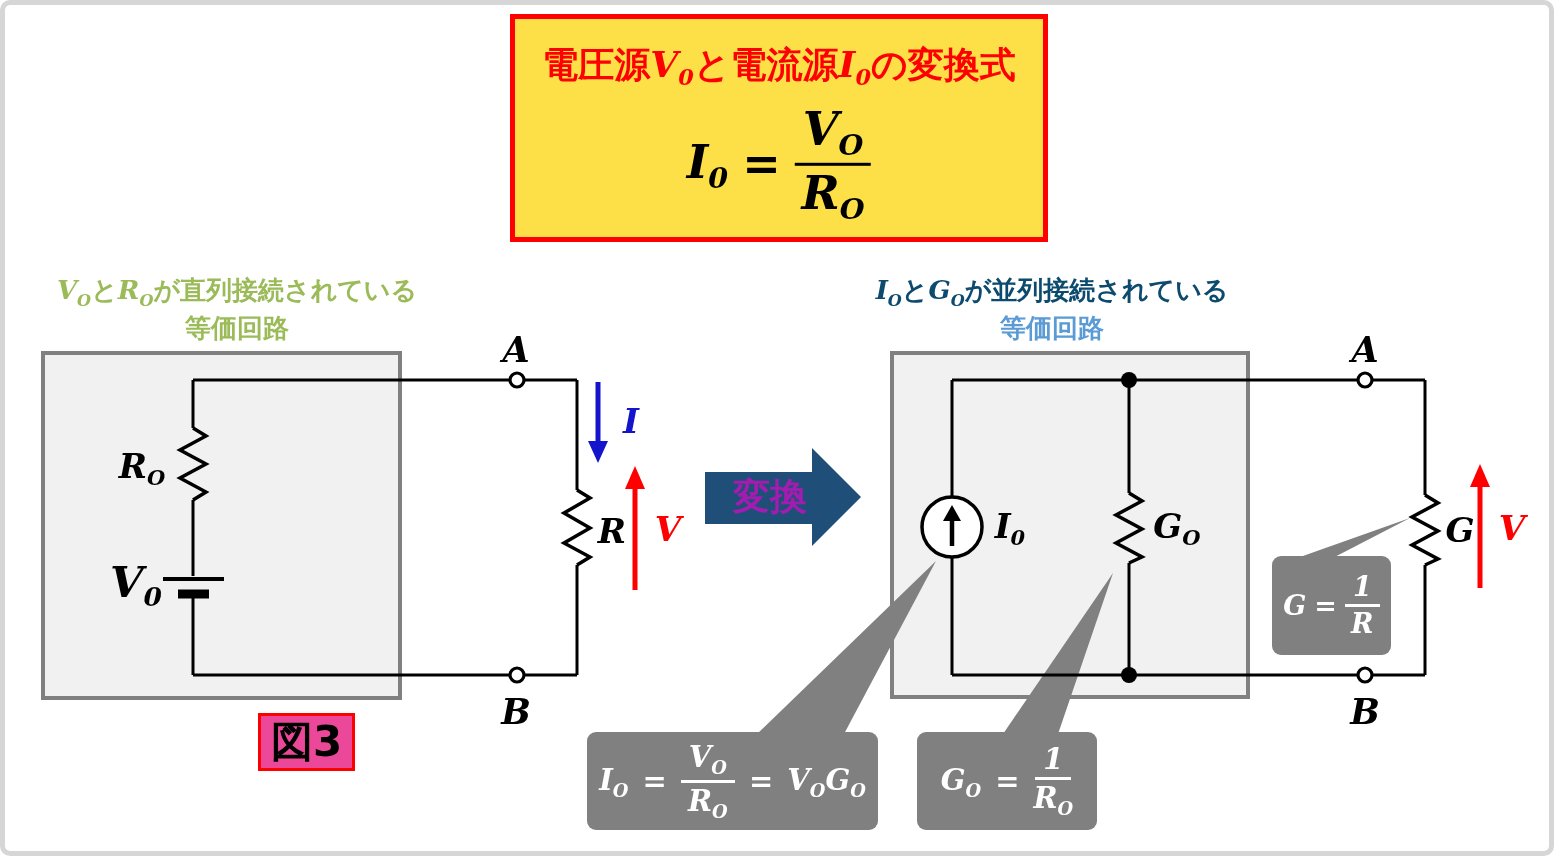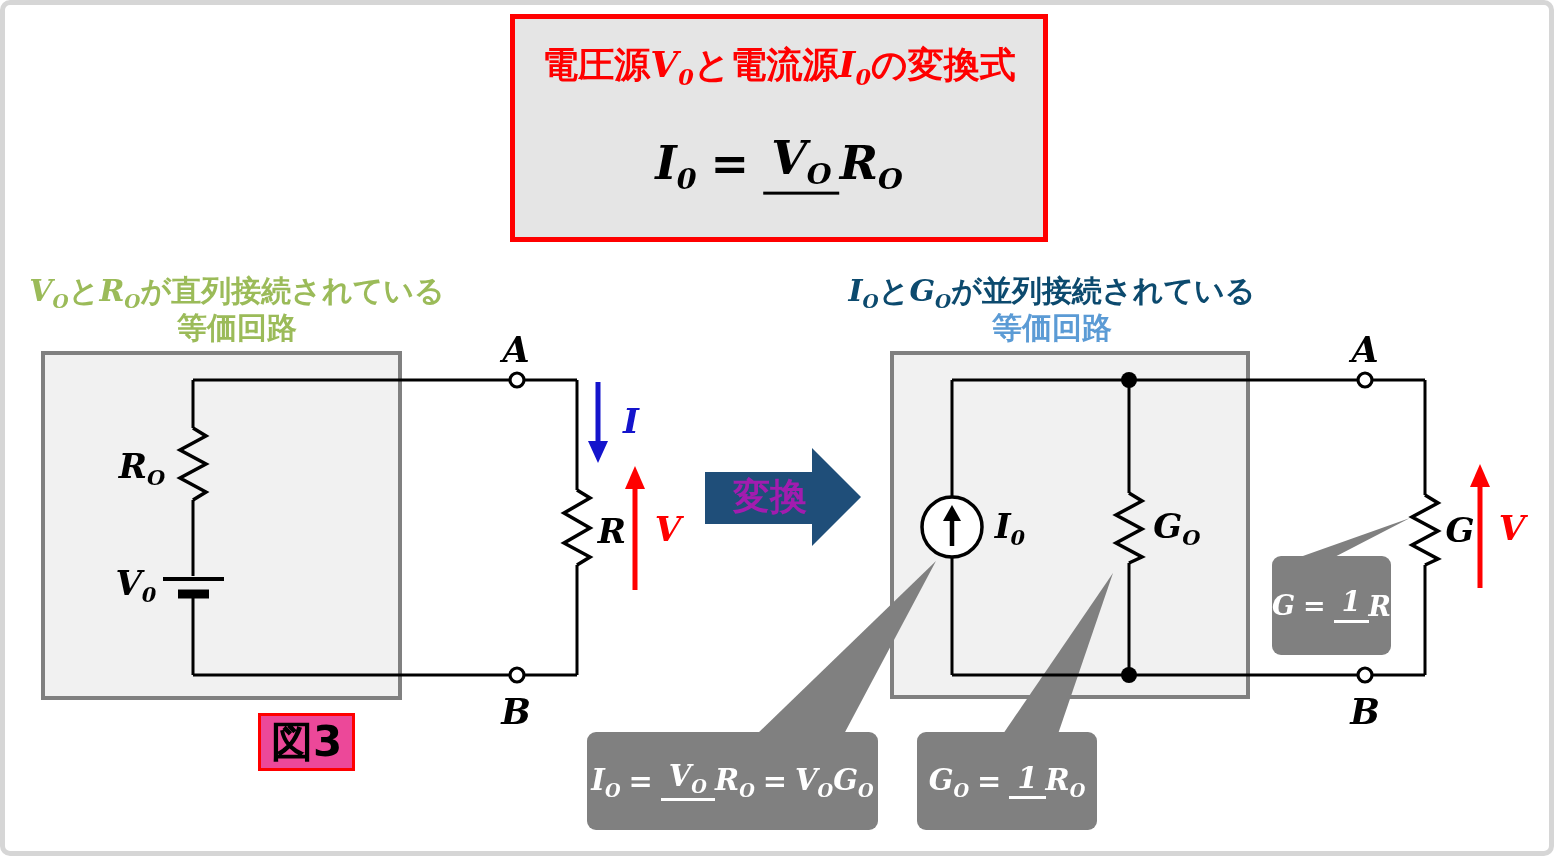--- a/index.html
+++ b/index.html
@@ -8,38 +8,38 @@
     font-family:"DejaVu Sans","Liberation Sans",sans-serif;overflow:hidden;
   }
   .frame{position:absolute;inset:0;border:5px solid #D6D6D6;border-radius:10px;z-index:6;pointer-events:none;}
   svg.layer{position:absolute;left:0;top:0;width:1554px;height:856px;z-index:1;}
   .txt{position:absolute;z-index:3;transform:translate(-50%,-50%);white-space:nowrap;}
   .math{font-family:"DejaVu Serif","Liberation Serif",serif;font-style:italic;font-weight:bold;}
   .math sub{font-size:0.62em;line-height:1;}
   .jp{font-weight:bold;}
   
   .title-box{position:absolute;left:510px;top:14px;width:538px;height:228px;box-sizing:border-box;
-    background:#e5e5e5;border:5px solid #FF0000;z-index:2;}
+    background:#fde047;border:5px solid #FF0000;z-index:2;}
   .title-heading{position:absolute;left:50%;top:46px;transform:translate(-50%,-50%);
     font-size:36px;font-weight:bold;color:#FF0000;white-space:nowrap;}
   .title-formula{position:absolute;left:50%;top:145px;transform:translate(-50%,-50%);
     display:flex;align-items:center;gap:14px;font-size:46px;color:#000;}
-  .frac{display:inline-flex;align-items:center;line-height:1.05;}
+  .frac{display:inline-flex;flex-direction:column;align-items:center;line-height:1.05;}
   .frac .fnum{border-bottom:3px solid currentColor;padding:0 8px 3px;}
   .frac .fden{padding-top:3px;}
   
-  .caption{font-size:30px;font-weight:bold;}
+  .caption{font-size:26px;font-weight:bold;}
   
   .fig-badge{position:absolute;box-sizing:border-box;background:#ec4899;border:3px solid #FF0000;
     display:flex;align-items:center;justify-content:center;z-index:3;
     font-size:42px;font-weight:bold;color:#000;}
   
   .callout{position:absolute;box-sizing:border-box;background:#808080;border-radius:9px;
     display:flex;align-items:center;justify-content:center;color:#FFFFFF;z-index:2;}
-  .callout .row{display:flex;align-items:center;gap:8px;}
+  .callout .row{display:flex;align-items:center;gap:14px;}
   .co-f{font-size:29px;}
 </style>
 </head>
 <body>
 
 <div class="canvas">
 
   <svg class="layer" viewBox="0 0 1554 856">
 
     <rect x="43" y="353" width="357" height="345" fill="#F1F1F1" stroke="#808080" stroke-width="4"></rect>
@@ -104,21 +104,21 @@
   <div class="txt caption jp" style="left:237px;top:328px;color:#9BBB59;">等価回路</div>
 
   <div class="txt caption" style="left:1052px;top:291px;color:#0c4a6e;">
     <span class="math"><span>I</span><sub>O</sub></span><span class="jp">と</span><span class="math"><span>G</span><sub>O</sub></span><span class="jp">が並列接続されている</span>
   </div>
   <div class="txt caption jp" style="left:1052px;top:328px;color:#5B9BD5;">等価回路</div>
 
   <div class="txt math" style="left:142px;top:467px;font-size:34px;">
     <span>R</span><sub>O</sub>
   </div>
-  <div class="txt math" style="left:136px;top:584px;font-size:34px;">
+  <div class="txt math" style="left:136px;top:584px;font-size:43px;">
     <span>V</span><sub>0</sub>
   </div>
   <div class="txt math" style="left:516px;top:349px;font-size:35px;">A</div>
   <div class="txt math" style="left:516px;top:711px;font-size:35px;">B</div>
   <div class="txt math" style="left:631px;top:421px;font-size:34px;color:#1414CC;">I</div>
   <div class="txt math" style="left:612px;top:531px;font-size:34px;">R</div>
   <div class="txt math" style="left:668px;top:529px;font-size:34px;color:#FF0000;">V</div>
 
   <div class="txt jp" style="left:770px;top:497px;font-size:37px;color:#a21caf;">変換</div>
 

